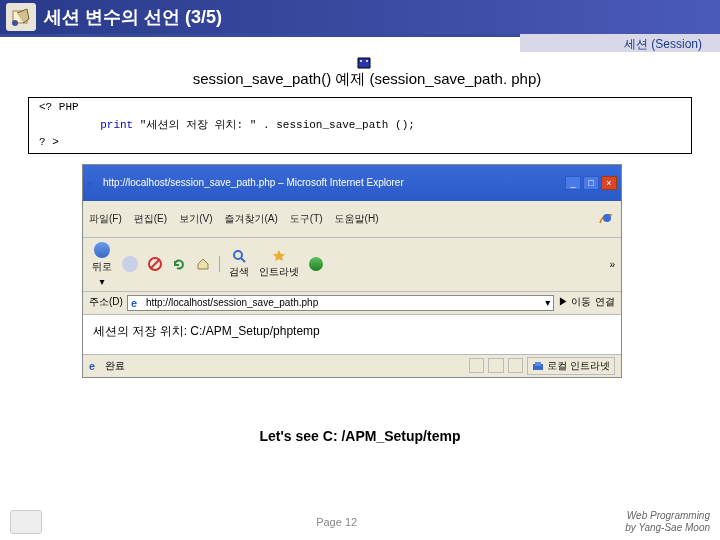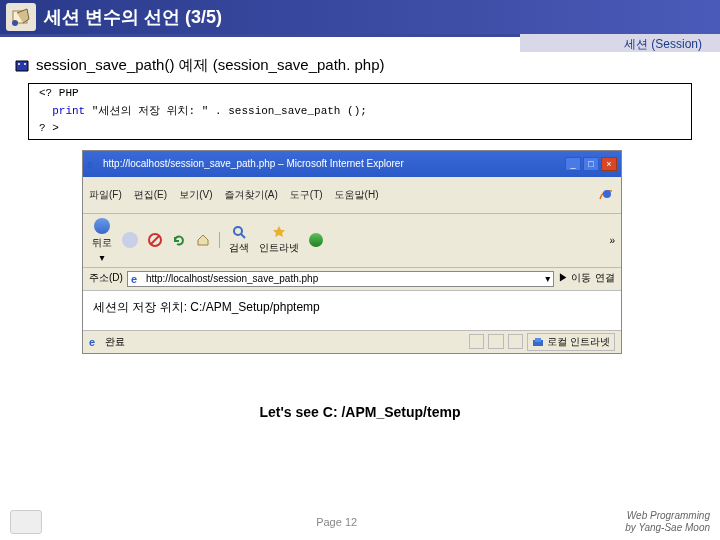--- a/index.html
+++ b/index.html
@@ -6,29 +6,29 @@
   body { width: 720px; height: 540px; background: #fff; font-family: Arial, sans-serif; position: relative; overflow: hidden; }
   
   .title-bar { background: linear-gradient(to right, #2a3a8a, #4a5ab8); height: 34px; display: flex; align-items: center; padding-left: 6px; position: relative; }
   .title-icon { width: 30px; height: 28px; background: #e8e4d8; border-radius: 3px; display: flex; align-items: center; justify-content: center; margin-right: 8px; }
   .title-icon svg { width: 24px; height: 24px; }
   .title-text { color: #fff; font-size: 18px; font-weight: bold; }
   .session-label { position: absolute; right: 18px; top: 36px; color: #1a3a8a; font-size: 12px; }
   .title-underline { position: absolute; top: 34px; left: 0; right: 0; height: 3px; background: #3a4a9a; }
   .title-shadow { position: absolute; top: 34px; right: 0; width: 200px; height: 18px; background: #d8d8e8; }
   
-  .section-header { display: flex; align-items: center; margin: 22px 0 8px 14px; }
+  .section-header { display: flex; align-items: center; margin: 22px 0 8px 14px; flex-direction: column; }
   .bullet-icon { width: 16px; height: 14px; margin-right: 6px; }
   .section-title { font-size: 15px; }
   
   .code-box { border: 1.5px solid #000; margin: 0 28px; padding: 1px 10px; font-family: 'Courier New', monospace; font-size: 11px; line-height: 1.6; }
-  .code-box .kw { color: #0000cc; }
+  .code-box .kw { color: #0000cc; margin-left: 48px; }
   
   .browser { margin: 10px 32px 0 82px; width: 540px; border: 1px solid #888; background: #ece9d8; font-size: 10px; }
-  .browser-titlebar { background: linear-gradient(to bottom, #3a6ad8, #2a5ac8); height: 26px; display: flex; align-items: center; padding: 0 4px; color: #fff; }
+  .browser-titlebar { background: linear-gradient(to bottom, #3a6ad8, #2a5ac8); height: 36px; display: flex; align-items: center; padding: 0 4px; color: #fff; }
   .browser-titlebar .btitle { flex: 1; display: flex; align-items: center; gap: 4px; }
   .browser-titlebar .win-btns { display: flex; gap: 2px; }
   .browser-titlebar .win-btn { width: 16px; height: 14px; background: #d84828; border: 1px solid #a03818; font-size: 9px; display: flex; align-items: center; justify-content: center; color: #fff; }
   .browser-titlebar .win-btn.blue { background: #4a7ae8; border-color: #2a5ac8; }
   .menubar { background: #ece9d8; padding: 10px 6px; border-bottom: 1px solid #bbb; display: flex; gap: 12px; align-items: center; text-align: center; }
   .menubar span { font-size: 10px; color: #222; }
   .menubar .ie { margin-left: auto; }
   .toolbar { background: #ece9d8; padding: 3px 6px; border-bottom: 1px solid #bbb; display: flex; align-items: center; gap: 4px; }
   .toolbar .tbtn { display: flex; align-items: center; gap: 2px; padding: 1px 3px; font-size: 10px; flex-direction: column; }
   .toolbar .sep { width: 1px; height: 16px; background: #aaa; margin: 0 2px; }

